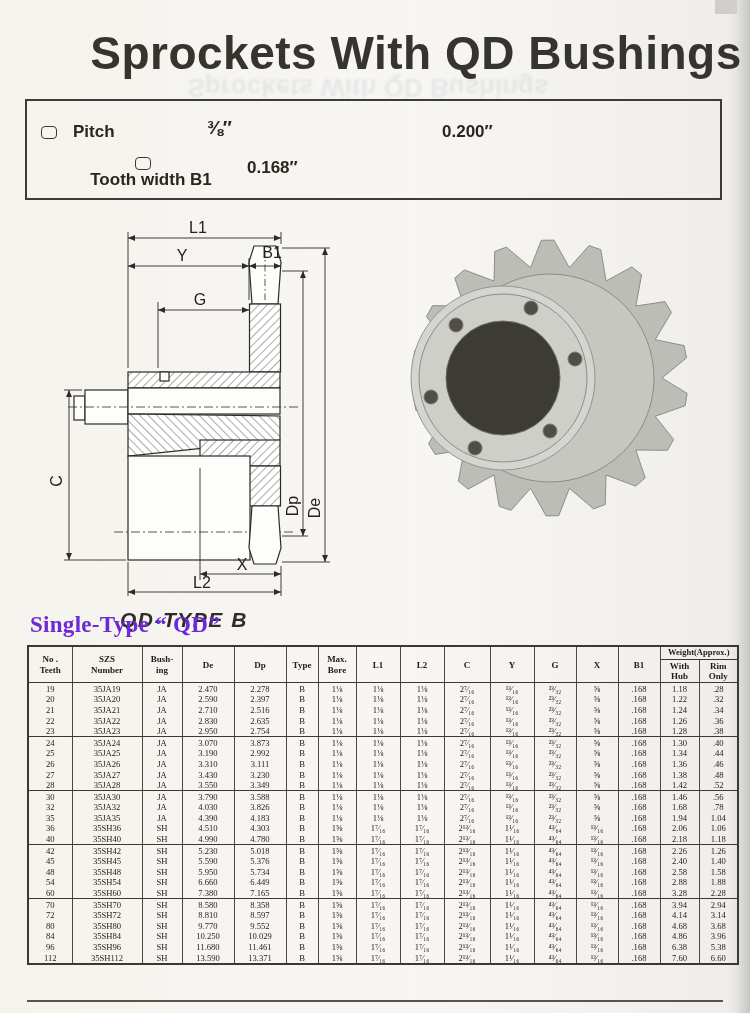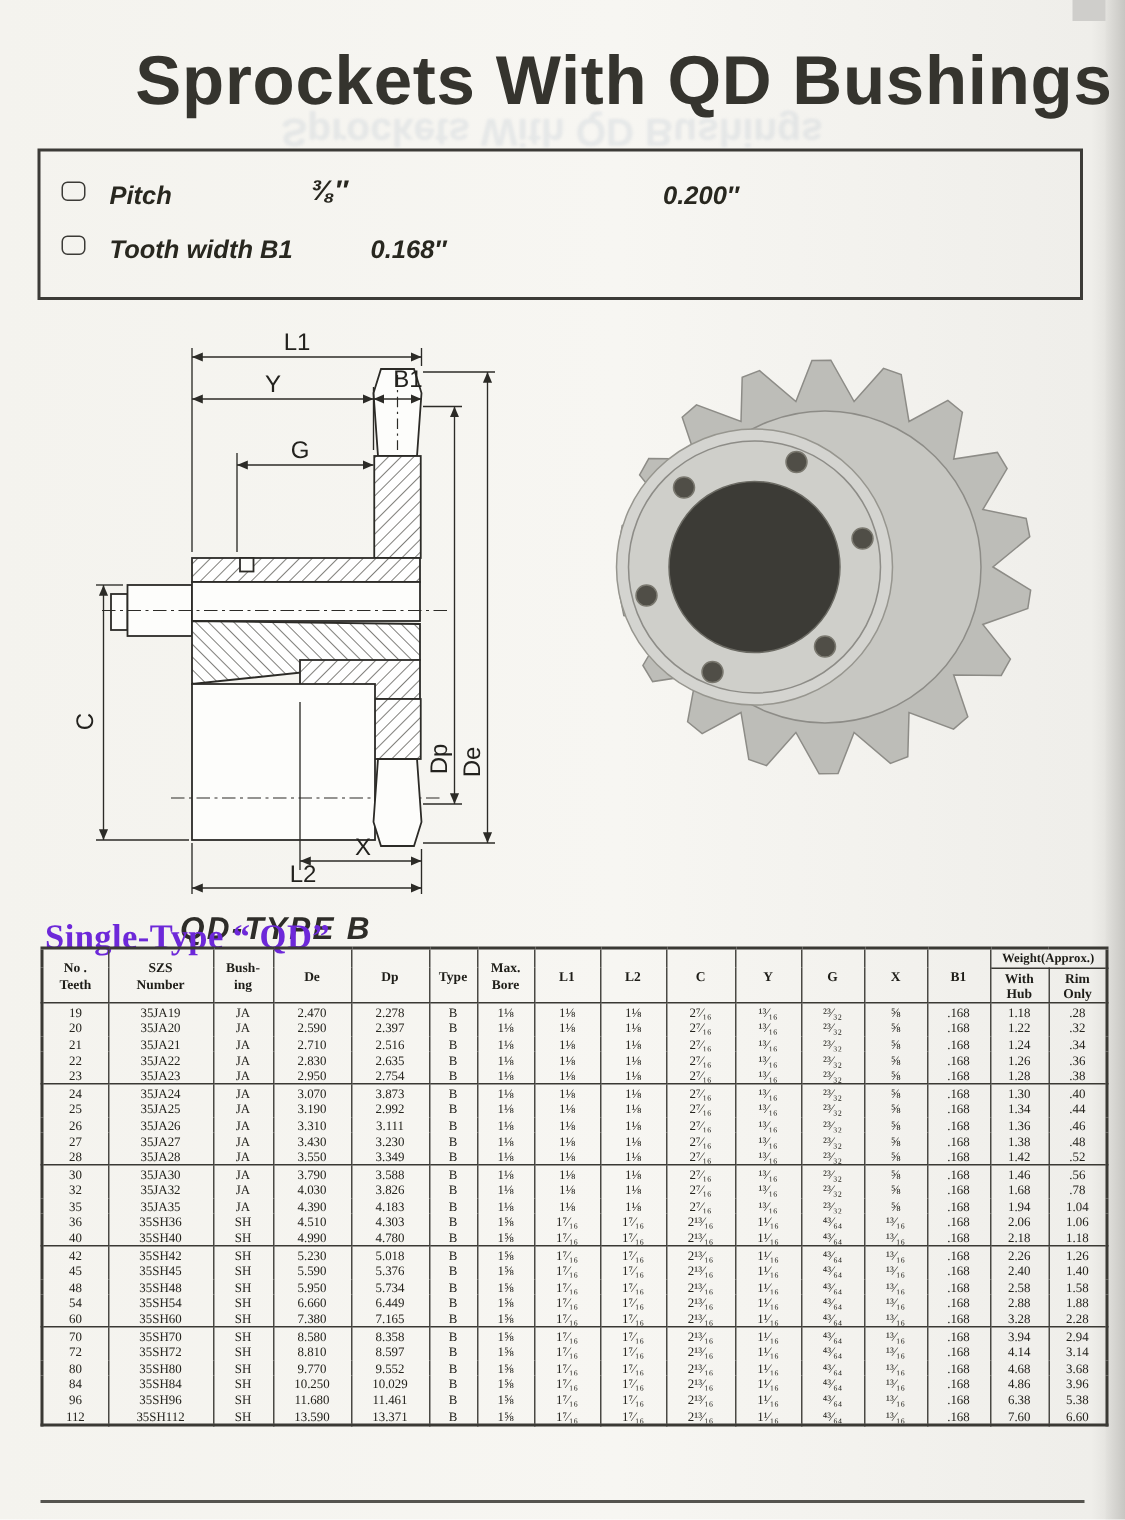--- a/index.html
+++ b/index.html
@@ -15,21 +15,21 @@
   
   .title{position:absolute;left:0;top:26px;width:736px;text-align:center;
     font-size:46px;font-weight:bold;letter-spacing:.5px;color:#35342e;margin-left:48px;}
   .ghost-title{position:absolute;left:0;top:72px;width:736px;text-align:center;
     font-size:26px;font-weight:bold;color:rgba(110,130,165,.12);
     transform:scaleY(-1);filter:blur(1px);}
 
   
   .spec-box{position:absolute;left:25px;top:99px;width:693px;height:97px;
     border:2px solid #3c3b37;background:transparent;}
-  .spec-row{position:absolute;height:22px;display:flex;align-items:flex-start;font-style:italic;}
+  .spec-row{position:absolute;height:22px;display:flex;align-items:center;}
   .chk{display:inline-block;width:14px;height:11px;border:1.6px solid #3c3b37;
     border-radius:4px;margin-right:16px;flex:0 0 auto;background:transparent;}
   .spec-label{font-size:17px;font-weight:bold;color:#28271f;}
   .spec-label.light{font-weight:normal;color:#3a392f;}
   .spec-val{font-size:17px;font-weight:bold;color:#28271f;}
   .frac{font-size:19px;font-weight:bold;}
 
   
   .diagram{position:absolute;left:50px;top:216px;width:310px;height:385px;}
   .diagram svg{width:100%;height:100%;}
@@ -38,21 +38,21 @@
 
   
   .photo{position:absolute;left:378px;top:232px;width:320px;height:292px;background:transparent;}
 
   
   .section-heading{position:absolute;left:30px;top:612px;
     font-family:"Liberation Serif","DejaVu Serif",serif;
     font-size:23px;font-weight:bold;color:#6d28d9;letter-spacing:.3px;}
 
   
-  .table-wrap{position:absolute;left:27px;top:631px;width:696px;}
+  .table-wrap{position:absolute;left:27px;top:645px;width:696px;}
   table{border-collapse:collapse;table-layout:fixed;width:696px;
     font-family:"Liberation Serif","DejaVu Serif",serif;}
   th,td{border:1px solid #4a4944;text-align:center;vertical-align:middle;
     overflow:hidden;white-space:nowrap;}
   th{font-size:9px;font-weight:bold;white-space:pre-line;line-height:1.15;
     padding:1px 0;color:#1e1d18;}
   td{font-size:8.6px;height:10.6px;padding:0;color:#24231d;}
   table{border:2px solid #3a3934;}
   thead tr:first-child th{border-top:2px solid #3a3934;}
   thead th{border-bottom:1.6px solid #3a3934;}
@@ -80,21 +80,21 @@
   <div class="spec-row" style="left:14px;top:20px;width:240px;">
     <span class="chk"></span>
     <span class="spec-label">Pitch</span>
   </div>
   <div class="spec-row" style="left:180px;top:16px;">
     <span class="spec-val frac">⅜″</span>
   </div>
   <div class="spec-row" style="left:415px;top:20px;">
     <span class="spec-val">0.200″</span>
   </div>
-  <div class="spec-row" style="left:14px;top:56px;width:220px;">
+  <div class="spec-row" style="left:14px;top:56px;width:220px;flex-direction:column;">
     <span class="chk"></span>
     <span class="spec-label">Tooth width B1</span>
   </div>
   <div class="spec-row" style="left:180px;top:56px;margin-left:40px;">
     <span class="spec-val">0.168″</span>
   </div>
 </div>
 
 <div class="diagram">
   <svg viewBox="0 0 310 385" xmlns="http://www.w3.org/2000/svg">

